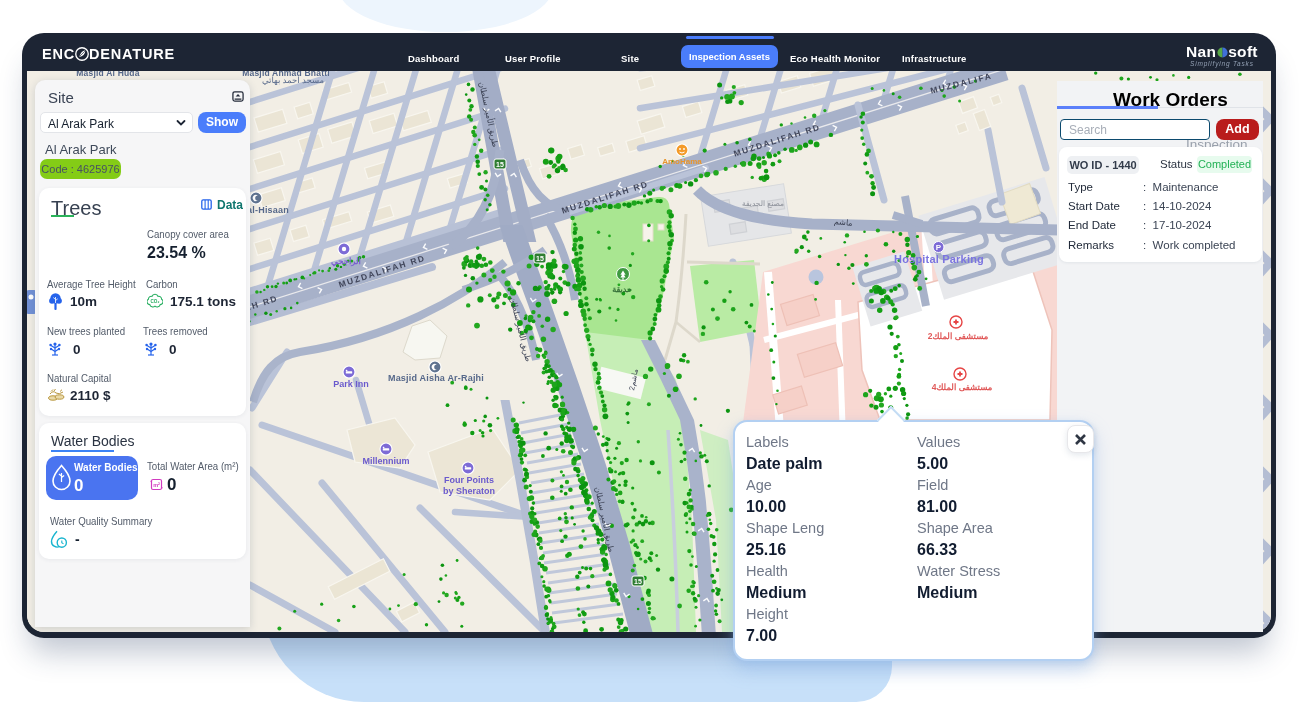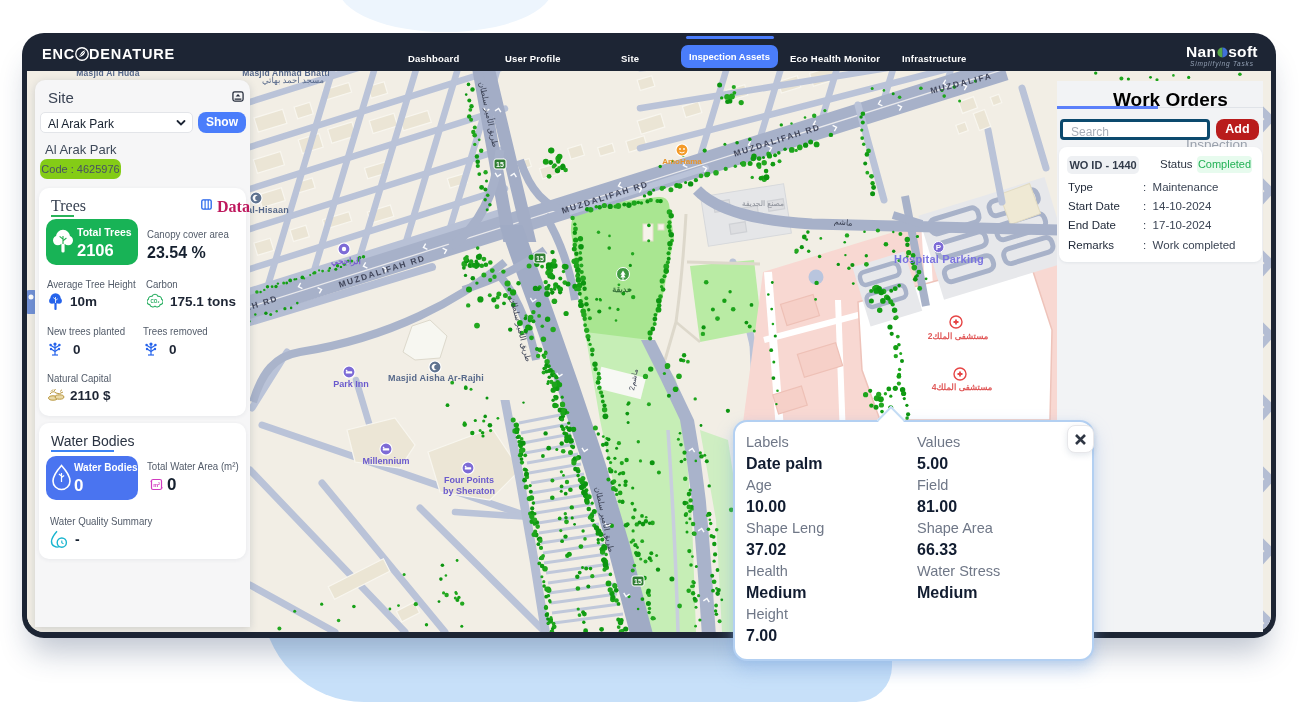--- a/index.html
+++ b/index.html
@@ -1377,39 +1377,28 @@
   <span style="position:absolute;left:7px;top:4px;font-size:12px;color:#16202e;">Al Arak Park</span>
   <svg style="position:absolute;right:6px;top:6px;" width="10" height="8" viewBox="0 0 10 8">
           <path d="M1.5 2 L5 5.5 L8.5 2" fill="none" stroke="#1d2534" stroke-width="1.8" stroke-linecap="round"></path>
         </svg>
 </div>
 <div class="abs" style="left:163px;top:32px;width:48px;height:21px;background:#4a7dfb;border-radius:8px;color:#fff;font-size:12px;font-weight:700;text-align:center;line-height:21px;">Show</div>
 <div class="abs" style="left:10px;top:62px;font-size:13px;font-weight:500;color:#3f4a5a;">Al Arak Park</div>
 <div class="abs" style="left:5px;top:79px;width:81px;height:20px;background:#84cc16;border-radius:7px;font-size:11px;color:#475063;text-align:center;line-height:20px;">Code : 4625976</div>
 
 <div class="card" style="left:4px;top:108px;width:207px;height:228px;">
-  <div class="abs" style="left:12px;top:9px;font-size:16px;color:#374151;font-family:Liberation Serif, serif;">Trees</div>
+  <div class="abs" style="left:12px;top:9px;font-size:20px;color:#374151;">Trees</div>
   <div class="abs" style="left:12px;top:27px;width:23px;height:2px;background:#2ab35a;"></div>
   <svg class="abs" style="left:162px;top:11px;" width="11" height="11" viewBox="0 0 11 11">
           <rect x=".8" y=".8" width="9.4" height="9.4" rx="1.4" fill="none" stroke="#2563eb" stroke-width="1.3"></rect>
           <line x1="4.1" y1="1" x2="4.1" y2="10" stroke="#2563eb" stroke-width="1.1"></line>
           <line x1="7.2" y1="1" x2="7.2" y2="10" stroke="#2563eb" stroke-width="1.1"></line>
         </svg>
-  <div class="abs" style="left:178px;top:10px;font-size:16px;color:#be185d;font-weight:700;font-family:Liberation Serif, serif;">Data</div>
-  <div class="abs" style="left:7px;top:31px;width:92px;height:46px;border-radius:10px;background:#18b356;">
-     <svg class="abs" style="left:6px;top:10px" width="22" height="27" viewBox="0 0 22 27">
-            <circle cx="11" cy="8" r="7.2" fill="#fff"></circle>
-            <circle cx="5.8" cy="11.5" r="4.8" fill="#fff"></circle>
-            <circle cx="16.2" cy="11.5" r="4.8" fill="#fff"></circle>
-            <rect x="9.4" y="13" width="3.2" height="10.5" rx="1.5" fill="#fff"></rect>
-            <path d="M11 7 v8 M11 10.2 l-3.4 -2.8 M11 11.8 l3.4 -2.8" stroke="#1fae4d" stroke-width="1.1" fill="none"></path>
-          </svg>
-     <div class="abs" style="left:31px;top:7px;font-size:10.5px;font-weight:700;color:#fff;">Total Trees</div>
-     <div class="abs" style="left:31px;top:22px;font-size:16.5px;font-weight:700;color:#fff;">2106</div>
-  </div>
+  <div class="abs" style="left:178px;top:10px;font-size:12px;color:#0f766e;font-weight:700;">Data</div>
   <div class="abs lbl" style="left:108px;top:40px;">Canopy cover area</div>
   <div class="abs" style="left:108px;top:56px;font-size:16px;font-weight:700;color:#15202f;">23.54 %</div>
   <div class="abs lbl" style="left:8px;top:90px;">Average Tree Height</div>
   <svg class="abs" style="left:10px;top:105px;" width="13" height="17" viewBox="0 0 13 17">
           <circle cx="6.5" cy="5.4" r="5.2" fill="#2563eb"></circle>
           <circle cx="3" cy="7.8" r="2.9" fill="#2563eb"></circle>
           <circle cx="10" cy="7.8" r="2.9" fill="#2563eb"></circle>
           <rect x="5.4" y="9" width="2.2" height="8" rx="1" fill="#2563eb"></rect>
           <path d="M6.5 4 v6 M6.5 6.4 l-2.2 -1.8 M6.5 7.6 l2.2 -1.8" stroke="#fff" stroke-width=".8" fill="none"></path>
         </svg>
@@ -1493,21 +1482,21 @@
   <div class="abs" style="left:36px;top:108px;font-size:14px;font-weight:700;color:#15202f;">-</div>
 </div>
 </div>
   </div>
 
 <div class="abs rpanel">
   <div class="abs" style="left:0;top:0;width:206px;height:27px;border-bottom:1.5px solid #e0e3e8;"></div>
   <div class="abs" style="left:16px;top:8px;font-size:19px;font-weight:600;color:#000000;margin-left:40px;">Work Orders</div>
   <div class="abs" style="left:129px;top:8px;font-size:13.5px;color:#9aa1ac;margin-top:48px;">Inspection</div>
   <div class="abs" style="left:0px;top:25px;width:101px;height:3px;background:#5b7ffa;"></div>
-  <div class="abs" style="left:3px;top:38px;width:150px;height:21px;background:#fff;border:3px solid #0c4a6e;border-radius:4px;">
+  <div class="abs" style="left:3px;top:38px;width:150px;height:21px;background:#fff;border:1px solid #0c4a6e;border-radius:4px;">
       <span style="position:absolute;left:8px;top:3px;font-size:12px;color:#a8aeb8;">Search</span>
     </div>
   <div class="abs" style="left:159px;top:38px;width:43px;height:21px;background:#b91c1c;border-radius:8px;color:#fff;font-size:12.5px;font-weight:700;text-align:center;line-height:21px;">Add</div>
   <div class="abs" style="left:2px;top:66px;width:203px;height:115px;background:#fff;border-radius:8px;box-shadow:0 1px 3px rgba(40,60,90,.08);">
     <div class="abs" style="left:8px;top:9px;width:72px;height:18px;background:#eef0f3;border-radius:5px;font-size:11px;font-weight:600;color:#333c4b;text-align:center;line-height:18px;">WO ID - 1440</div>
     <div class="abs" style="left:101px;top:11px;font-size:11.5px;color:#2b3442;">Status</div>
     <div class="abs" style="left:138px;top:9px;width:55px;height:17px;background:#e7fbee;border-radius:4px;font-size:11px;color:#22b155;text-align:center;line-height:17px;">Completed</div>
     <div class="abs" style="left:9px;top:34px;font-size:11.5px;color:#222b3a;">Type</div>
       <div class="abs" style="left:84px;top:34px;font-size:11.5px;color:#3b4454;">:&nbsp; Maintenance</div>
     <div class="abs" style="left:9px;top:53px;font-size:11.5px;color:#222b3a;">Start Date</div>
@@ -1530,21 +1519,21 @@
 <div class="abs" style="z-index:32;left:746px;top:477px;">
     <div class="pl">Age</div>
   </div>
 <div class="abs" style="z-index:32;left:746px;top:498px;">
     <div class="pv">10.00</div>
   </div>
 <div class="abs" style="z-index:32;left:746px;top:520px;">
     <div class="pl">Shape Leng</div>
   </div>
 <div class="abs" style="z-index:32;left:746px;top:541px;">
-    <div class="pv">37.02</div>
+    <div class="pv">25.16</div>
   </div>
 <div class="abs" style="z-index:32;left:746px;top:563px;">
     <div class="pl">Health</div>
   </div>
 <div class="abs" style="z-index:32;left:746px;top:584px;">
     <div class="pv">Medium</div>
   </div>
 <div class="abs" style="z-index:32;left:746px;top:606px;">
     <div class="pl">Height</div>
   </div>

